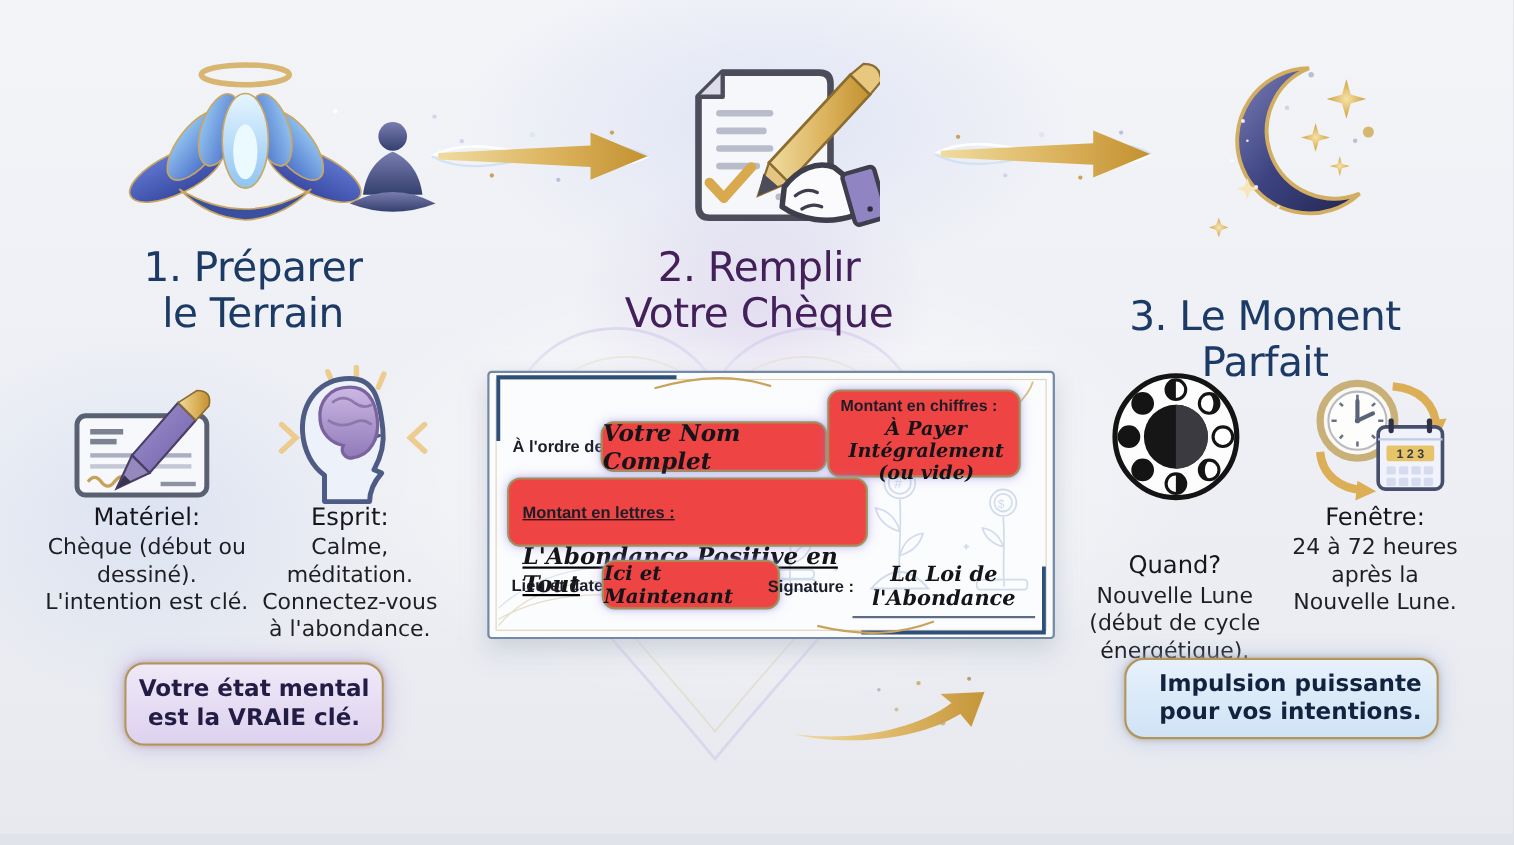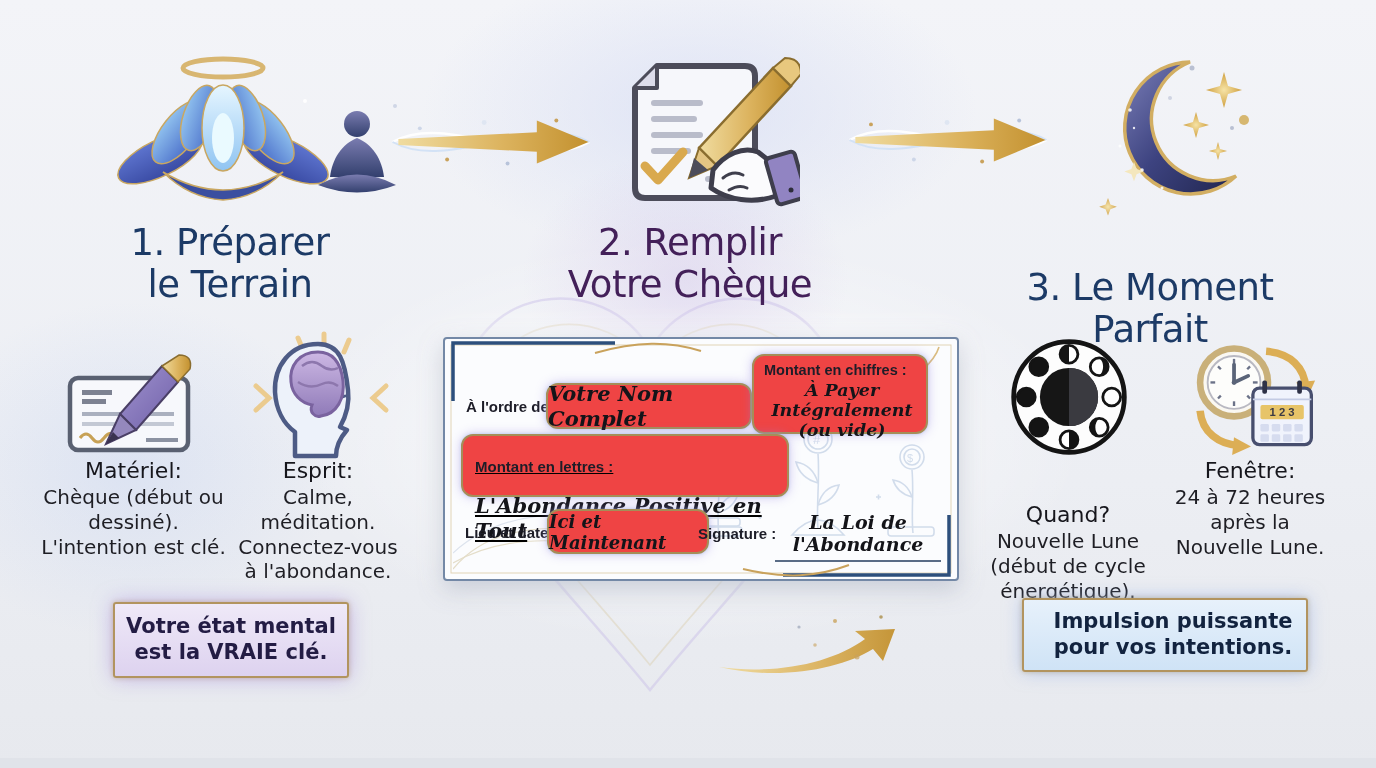--- a/index.html
+++ b/index.html
@@ -4,21 +4,21 @@
 <style>
   html,body{margin:0;padding:0;background:#dcdee4;}
   .stage{position:relative;width:1376px;height:768px;overflow:hidden;
          background:linear-gradient(180deg,#f3f4f8 0%,#edeff4 55%,#e7e9ee 100%);
          font-family:"DejaVu Sans","Liberation Sans",sans-serif;}
   .abs{position:absolute;}
   .glow{position:absolute;border-radius:50%;pointer-events:none;}
   .title{font-weight:400;text-align:center;white-space:pre-line;line-height:1.13;font-size:37px;letter-spacing:-0.5px;}
   .item-heading{font-weight:400;font-size:22px;color:#16161c;text-align:center;}
   .item-body{font-size:20px;color:#1e1e24;text-align:center;white-space:pre-line;line-height:1.24;margin-top:2px;}
-  .callout{border:2px solid #b2945f;border-radius:3px;text-align:center;
+  .callout{border:2px solid #b2945f;border-radius:18px;text-align:center;
            font-weight:700;font-size:21px;line-height:1.22;white-space:pre-line;
            display:flex;align-items:center;justify-content:center;}
   .cheque{background:#fbfcfe;border:2px solid #7388a6;border-radius:4px;
           box-shadow:0 8px 24px rgba(110,120,150,.35),0 0 34px rgba(255,255,255,.95);}
   .fieldbox{position:absolute;background:#ef4444;border:2px solid #a58e58;border-radius:12px;
             box-shadow:0 0 11px rgba(150,130,225,.45),0 0 3px rgba(140,190,240,.5);}
   .chq-label{position:absolute;font-family:"Liberation Sans",sans-serif;font-weight:700;font-size:15px;color:#1d1d28;}
   .script{font-family:"DejaVu Serif","Liberation Serif",serif;font-style:italic;font-weight:700;color:#141419;}
   .bottom-strip{position:absolute;left:0;right:0;bottom:0;height:10px;background:#dfe1e7;opacity:.8;}
 </style>

